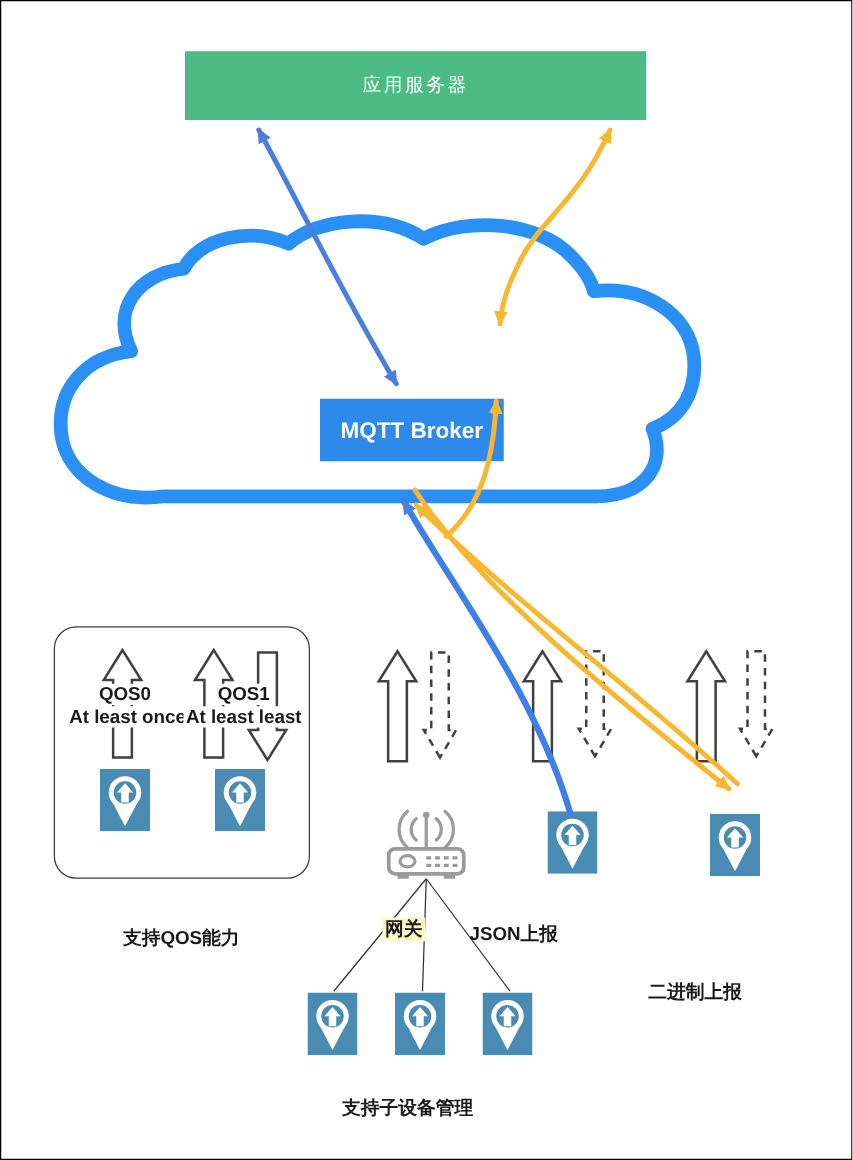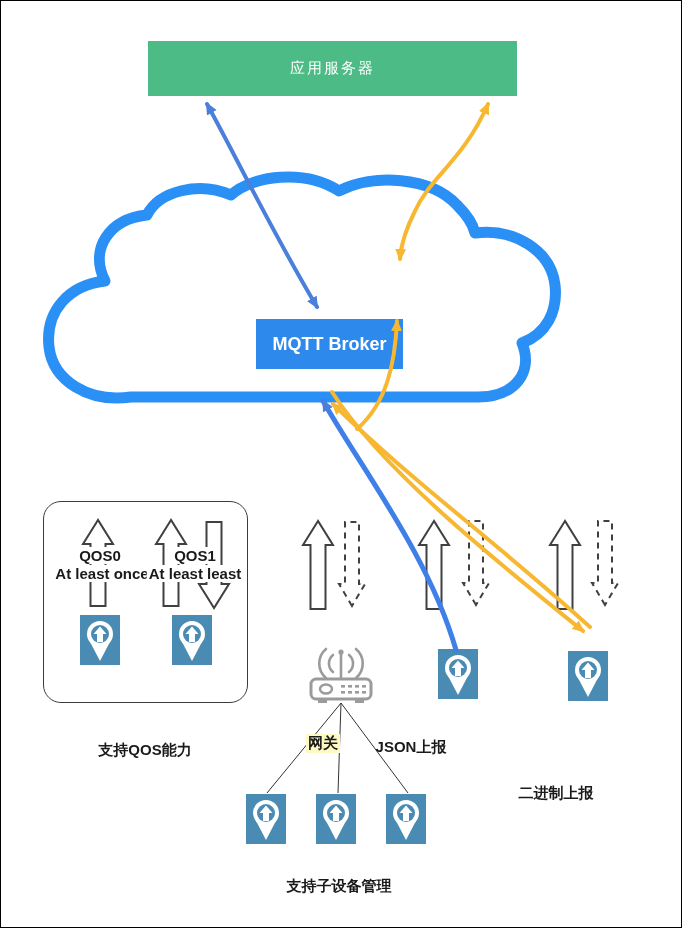--- a/index.html
+++ b/index.html
@@ -130,14 +130,14 @@
 
   <div class="lbl qos-t" style="left:99px;top:546px;">QOS0</div>
   <div class="lbl qos-t" style="left:101px;top:564px;">At least once</div>
   <div class="lbl qos-t" style="left:194px;top:546px;text-align:center;">QOS1</div>
   <div class="lbl qos-t" style="left:194px;top:564px;">At least least</div>
   <div class="lbl cap" style="left:144px;top:740px;">支持QOS能力</div>
 
   <div class="lbl cap" style="left:322px;top:733px;background:#fef9c3;padding:0 2px;">网关</div>
   <div class="lbl cap" style="left:410px;top:737px;">JSON上报</div>
   <div class="lbl cap" style="left:555px;top:737px;margin-top:46px;">二进制上报</div>
-  <div class="lbl cap" style="left:338px;top:876px;">支持子设备管理</div>
+  <div class="lbl cap" style="left:325px;top:876px;">支持子设备管理</div>
 </div>
 
 </body></html>

